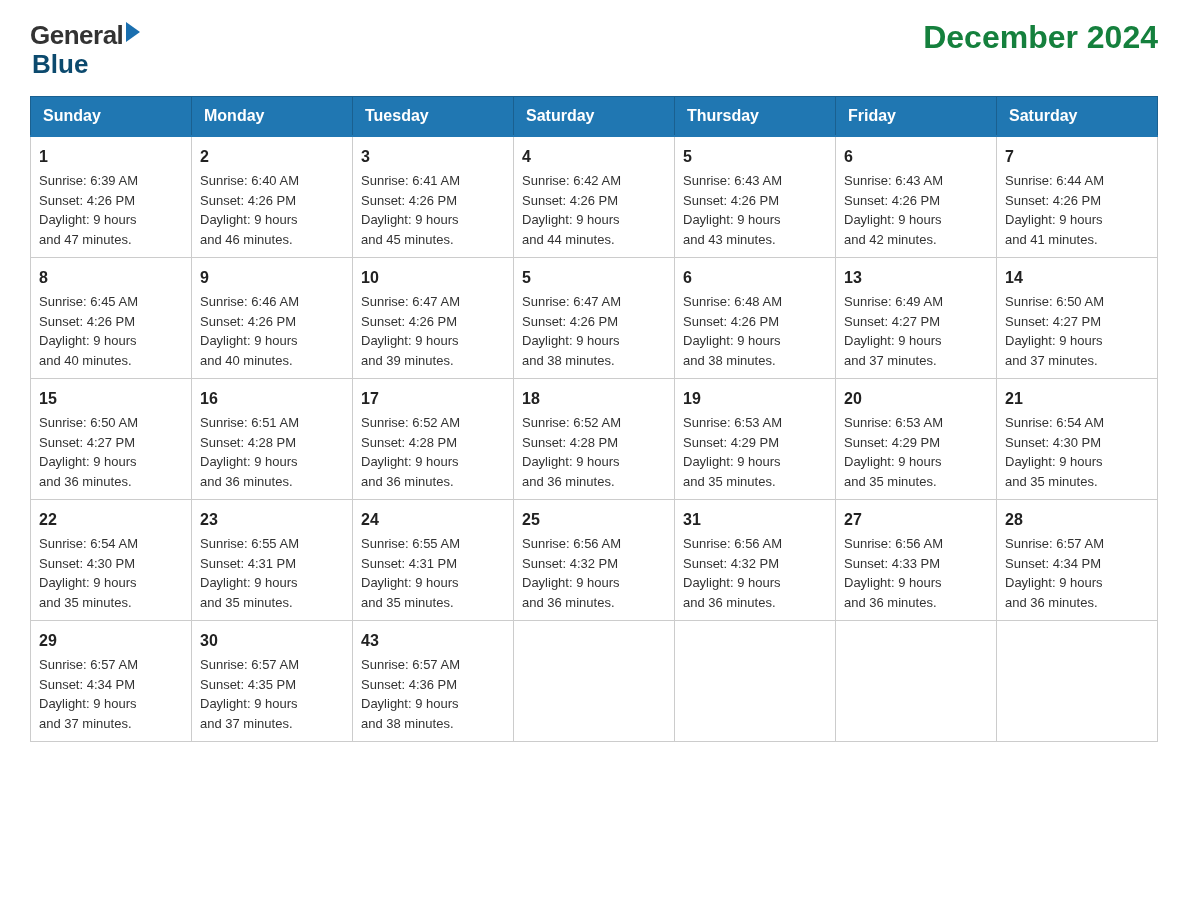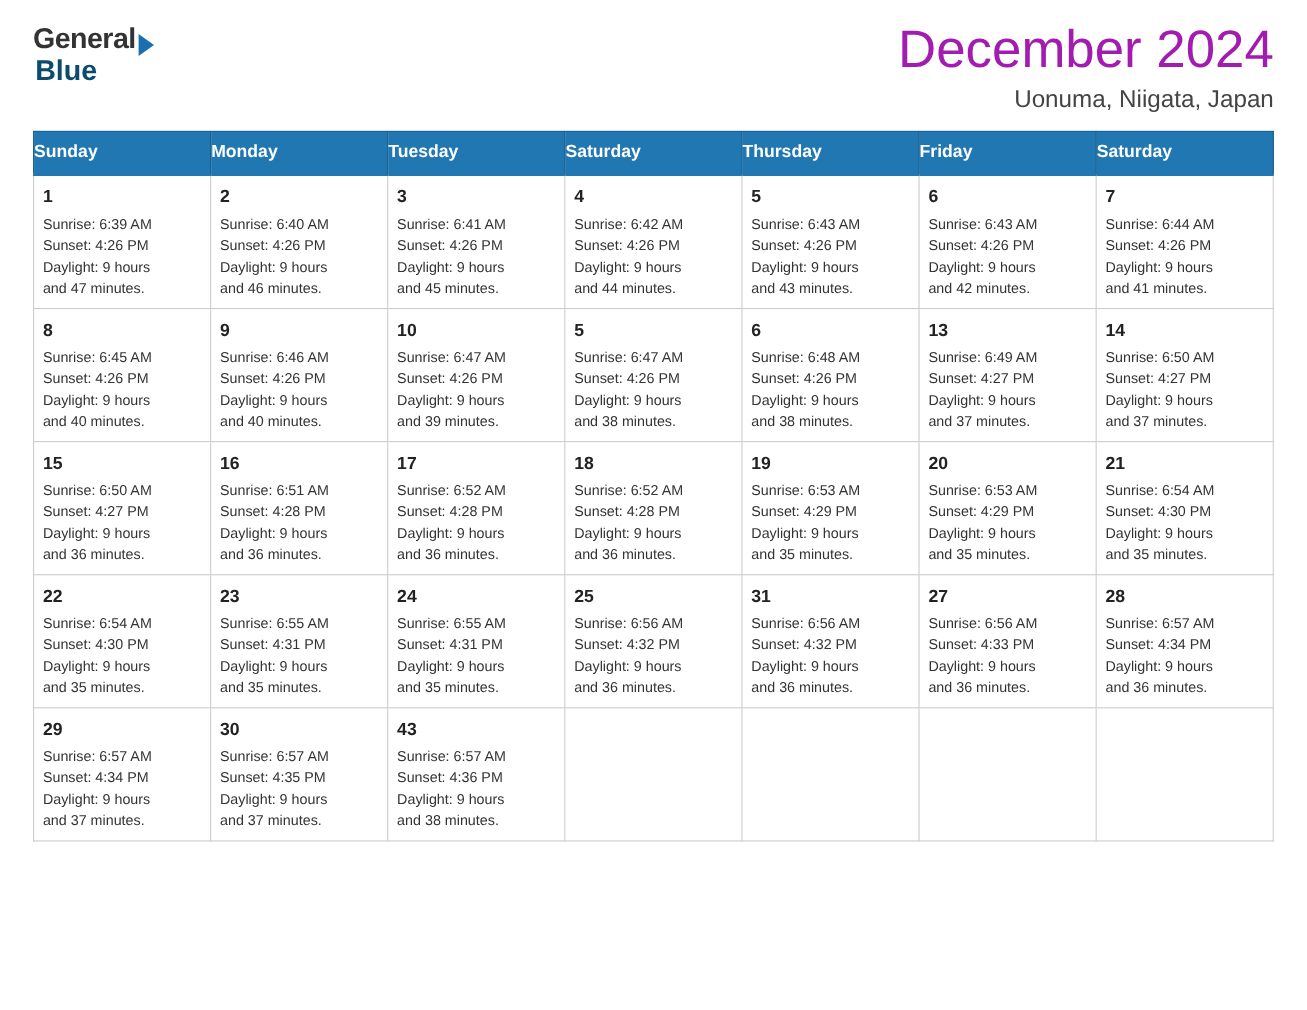--- a/index.html
+++ b/index.html
@@ -40,41 +40,41 @@
       font-size: 26px;
       font-weight: bold;
       color: #0c4a6e;
       margin-top: -2px;
       padding-left: 2px;
     }
     .title-block {
       text-align: right;
     }
     .month-title {
-      font-size: 48px;
-      font-weight: normal;
-      color: #a21caf;
+      font-size: 32px;
+      font-weight: bold;
+      color: #15803d;
       line-height: 1.1;
     }
     .location-title {
       font-size: 22px;
       color: #444;
       margin-top: 4px;
     }
     table {
       width: 100%;
       border-collapse: collapse;
       table-layout: fixed;
     }
     thead tr th {
       background-color: #2077b2;
       color: #fff;
       font-size: 16px;
       font-weight: bold;
-      padding: 10px 0;
+      padding: 10px 12px;
       text-align: left;
       border: 1px solid #1a6090;
     }
     tbody tr td {
       vertical-align: top;
       padding: 8px 8px;
       border: 1px solid #ccc;
       font-size: 13px;
       color: #333;
       line-height: 1.5;
@@ -89,37 +89,36 @@
       margin-bottom: 2px;
     }
     tbody tr:first-child td {
       border-top: 2px solid #2077b2;
     }
     tbody tr td:empty {
       background: #fff;
     }
     .logo-line {
       display: flex;
-      align-items: flex-end;
+      align-items: flex-start;
     }
   </style>
 </head>
 <body>
 
 <div class="header">
   <div class="logo">
     <div class="logo-line">
       <span class="logo-general">General</span>
       <div class="logo-arrow"></div>
     </div>
     <span class="logo-blue">Blue</span>
   </div>
   <div class="title-block">
     <div class="month-title">December 2024</div>
-    <div class="location-title">Uonuma, Niigata, Japan</div>
   </div>
 </div>
 
 <table>
   <thead>
     <tr>
     <th>Sunday</th>
         <th>Monday</th>
         <th>Tuesday</th>
         <th>Saturday</th>

